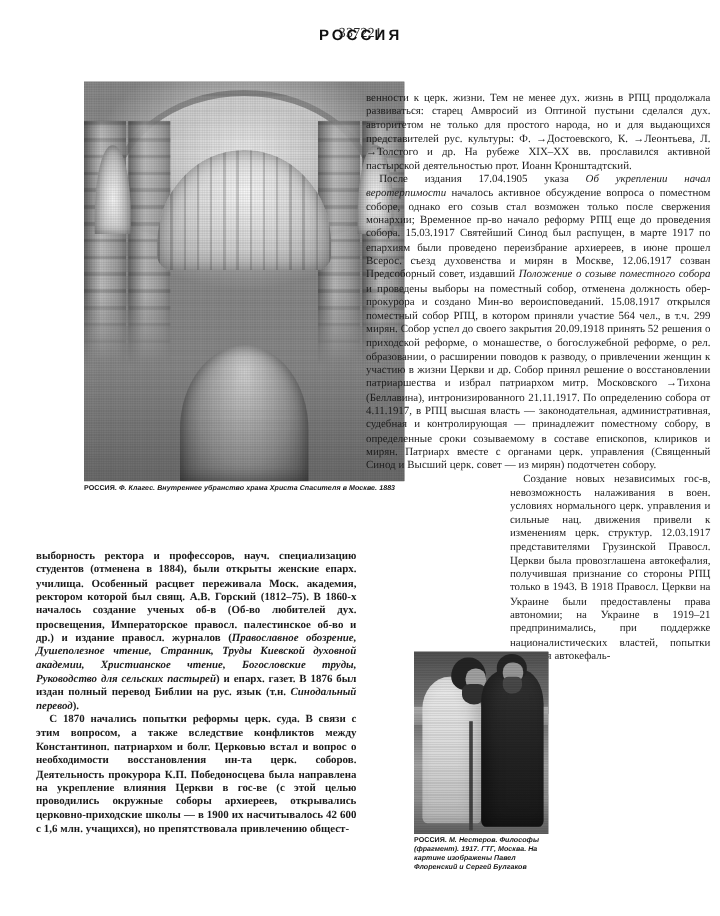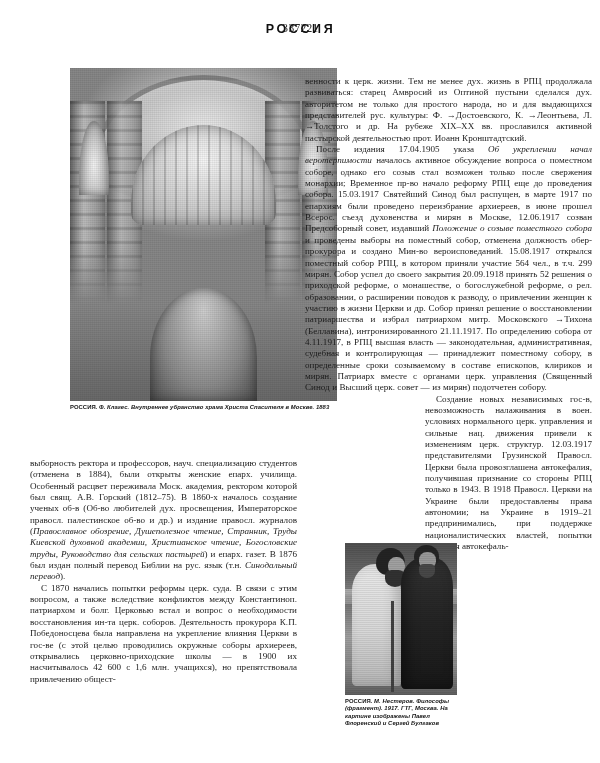--- a/index.html
+++ b/index.html
@@ -346,21 +346,21 @@
       <div class="grain"></div>
     </div>
     <figcaption class="caption">
       <span class="cap-roman">РОССИЯ.</span>
       <span class="cap-it">Ф. Клагес.</span>
       <span class="cap-it">Внутреннее убранство храма Христа Спасителя в Москве.</span>
       <span class="cap-it">1883</span>
     </figcaption>
   </figure>
 
-  <div class="col col-left" style="top:434px;">
+  <div class="col col-left" style="top:434px;font-weight:bold;">
 
     <p class="para"><span>выборность ректора и профессоров, науч. специализацию студентов (отменена в 1884), были открыты женские епарх. училища. Особенный расцвет переживала Моск. академия, ректором которой был свящ. А.В. Горский (1812–75). В 1860-х началось создание ученых об-в (Об-во любителей дух. просвещения, Императорское правосл. палестинское об-во и др.) и издание правосл. журналов (</span><span class="it">Православное обозрение, Душеполезное чтение, Странник, Труды Киевской духовной академии, Христианское чтение, Богословские труды, Руководство для сельских пастырей</span><span>) и епарх. газет. В 1876 был издан полный перевод Библии на рус. язык (т.н. </span><span class="it">Синодальный перевод</span><span>).</span></p>
 
     <p class="para indent"><span>С 1870 начались попытки реформы церк. суда. В связи с этим вопросом, а также вследствие конфликтов между Константиноп. патриархом и болг. Церковью встал и вопрос о необходимости восстановления ин-та церк. соборов. Деятельность прокурора К.П. Победоносцева была направлена на укрепление влияния Церкви в гос-ве (с этой целью проводились окружные соборы архиереев, открывались церковно-приходские школы — в 1900 их насчитывалось 42 600 с 1,6 млн. учащихся), но препятствовала привлечению общест-</span></p>
   </div>
 
   <div class="col col-right">
 
     <p class="para"><span>венности к церк. жизни. Тем не менее дух. жизнь в РПЦ продолжала развиваться: старец Амвросий из Оптиной пустыни сделался дух. авторитетом не только для простого народа, но и для выдающихся представителей рус. культуры: Ф. →Достоевского, К. →Леонтьева, Л. →Толстого и др. На рубеже XIX–XX вв. прославился активной пастырской деятельностью прот. Иоанн Кронштадтский.</span></p>
 

